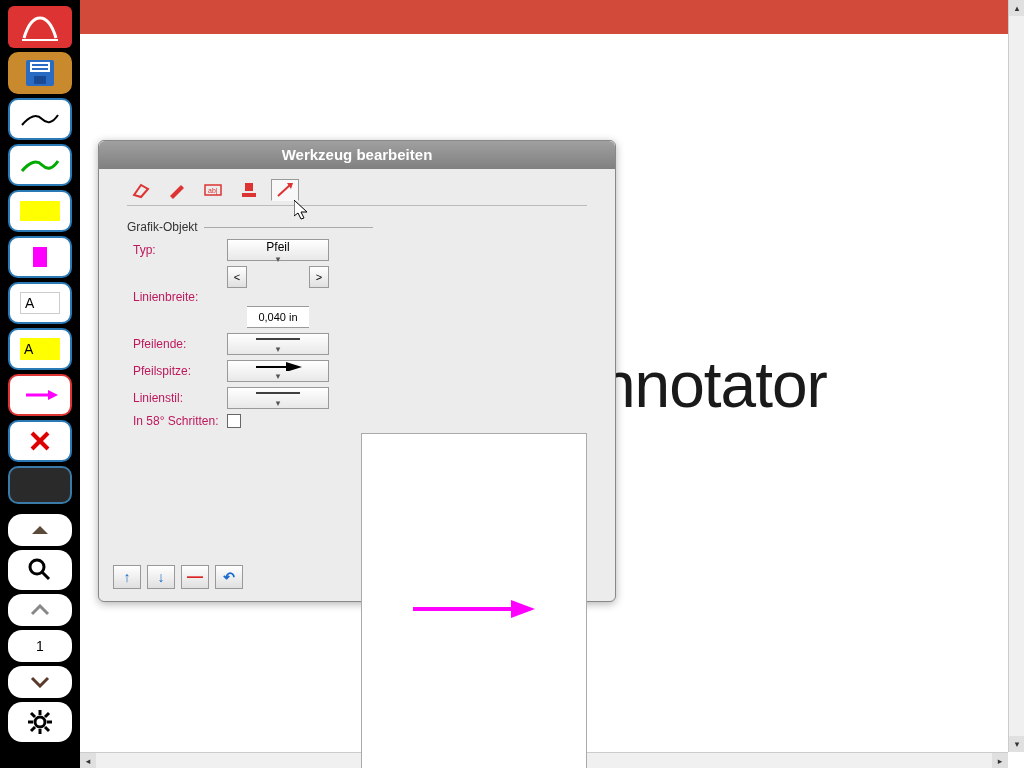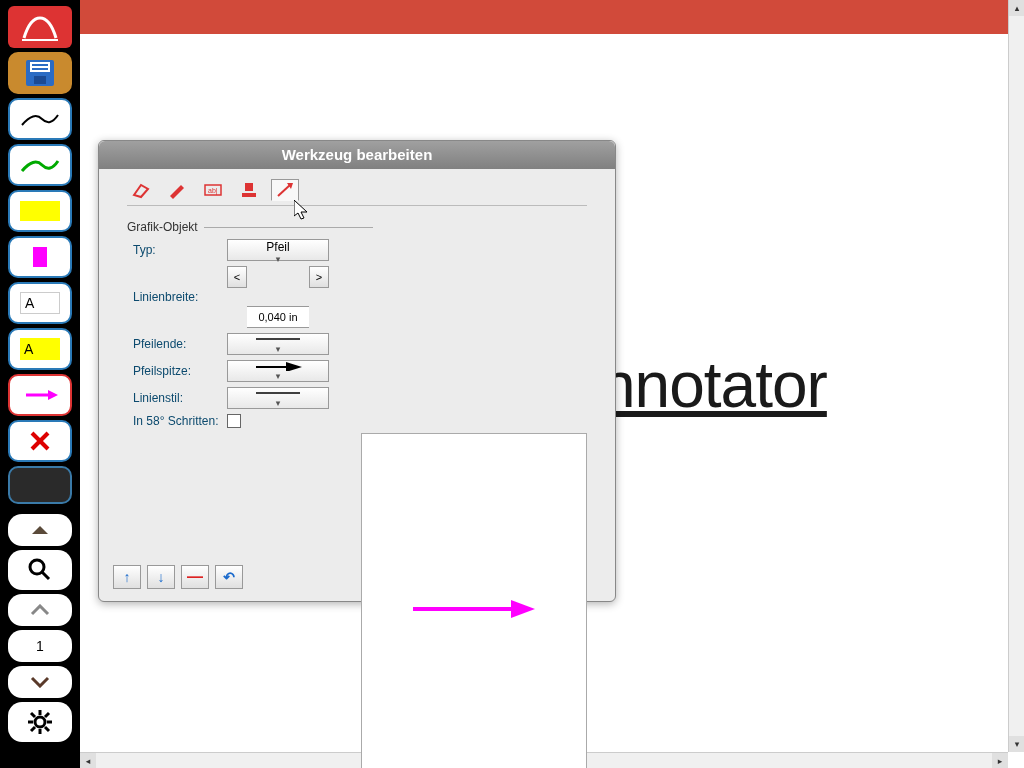--- a/index.html
+++ b/index.html
@@ -19,39 +19,39 @@
 .chip-yellow { background: #ff0; }
 .chip-magenta { background: #f0f; width: 14px; }
 
 .red-bar { position: absolute; left: 80px; top: 0; right: 16px; height: 34px; background: #d14a3a; }
 .canvas { position: absolute; left: 80px; top: 34px; right: 16px; bottom: 16px; background: #fff; }
 .scrollbar-v { position: absolute; right: 0; top: 0; width: 16px; height: 752px; background: #f0f0f0; border-left: 1px solid #ccc; }
 .scrollbar-v .arrow { width: 16px; height: 16px; background: #e0e0e0; display: flex; align-items: center; justify-content: center; font-size: 9px; color: #333; }
 .scrollbar-h { position: absolute; left: 80px; bottom: 0; right: 16px; height: 16px; background: #f0f0f0; border-top: 1px solid #ccc; display: flex; justify-content: space-between; }
 .scrollbar-h .arrow { width: 16px; height: 16px; background: #e0e0e0; display: flex; align-items: center; justify-content: center; font-size: 9px; color: #333; }
 
-.big-text { position: absolute; left: 600px; top: 348px; font-size: 64px; font-weight: 400; color: #1a1a1a; letter-spacing: -1px; text-decoration: underline; }
+.big-text { position: absolute; left: 600px; top: 348px; font-size: 64px; font-weight: 400; color: #1a1a1a; letter-spacing: -1px; }
 .big-arrow { position: absolute; left: 430px; top: 376px; }
 
 .dialog { position: absolute; left: 98px; top: 140px; width: 518px; height: 462px; background: #ececec; border: 1px solid #888; border-radius: 6px; box-shadow: 0 2px 8px rgba(0,0,0,0.3); }
 .dialog-title { height: 28px; background: linear-gradient(#a0a0a0, #808080); border-radius: 6px 6px 0 0; color: #fff; font-size: 15px; font-weight: bold; text-align: center; line-height: 28px; }
 .dialog-body { padding: 10px 28px; }
 
 .tab-row { display: flex; gap: 8px; border-bottom: 1px solid #bbb; padding-bottom: 4px; margin-bottom: 8px; }
 .tab { width: 28px; height: 22px; display: flex; align-items: center; justify-content: center; padding: 2px; }
 .tab.active { border: 1px solid #999; background: #f8f8f8; border-bottom: 1px solid #f8f8f8; margin-bottom: -5px; }
 
 .left-panel { float: left; width: 246px; }
 .preview-panel { float: right; width: 226px; height: 352px; background: #fff; border: 1px solid #aaa; display: flex; align-items: center; justify-content: center; }
 
 .section-head { font-size: 12px; color: #333; margin: 6px 0 4px 0; display: flex; align-items: center; gap: 6px; }
 .section-head::after { content: ""; flex: 1; height: 1px; background: #aaa; }
 
 .form-row { display: flex; align-items: center; margin: 5px 0; }
-.form-row label { width: 100px; font-size: 12px; color: #0c4a6e; padding-left: 6px; }
+.form-row label { width: 100px; font-size: 12px; color: #be185d; padding-left: 6px; }
 .form-row .ctrl { flex: 1; }
 .dropdown { width: 102px; height: 22px; border: 1px solid #999; background: linear-gradient(#fff,#e8e8e8); display: flex; align-items: center; justify-content: space-between; padding: 0 4px; flex-direction: column; }
 .dropdown .dd-arrow { font-size: 9px; color: #555; }
 .color-swatch { width: 14px; height: 12px; background: #f0f; display: inline-block; }
 .color-btn { display: flex; align-items: center; gap: 3px; }
 .color-btn .tri { font-size: 8px; color: #333; }
 
 .spinner { display: flex; }
 .spinner button { width: 20px; height: 22px; border: 1px solid #999; background: linear-gradient(#fff,#e0e0e0); font-size: 11px; }
 .spinner input { width: 62px; height: 22px; border: 1px solid #999; border-left: none; border-right: none; text-align: center; font-size: 11px; margin-top: 40px; }

